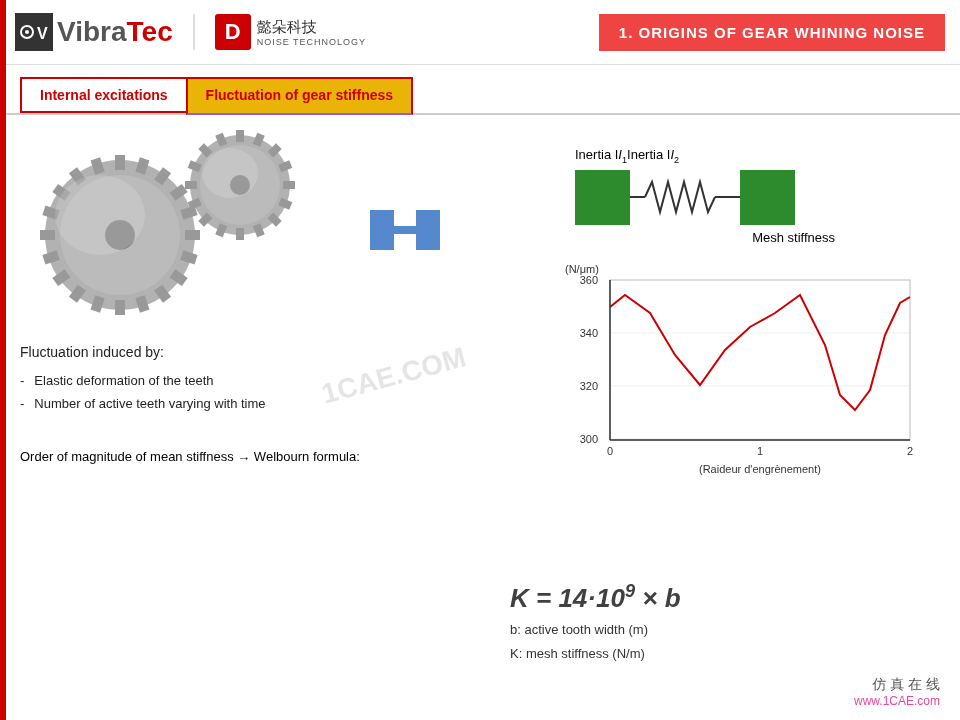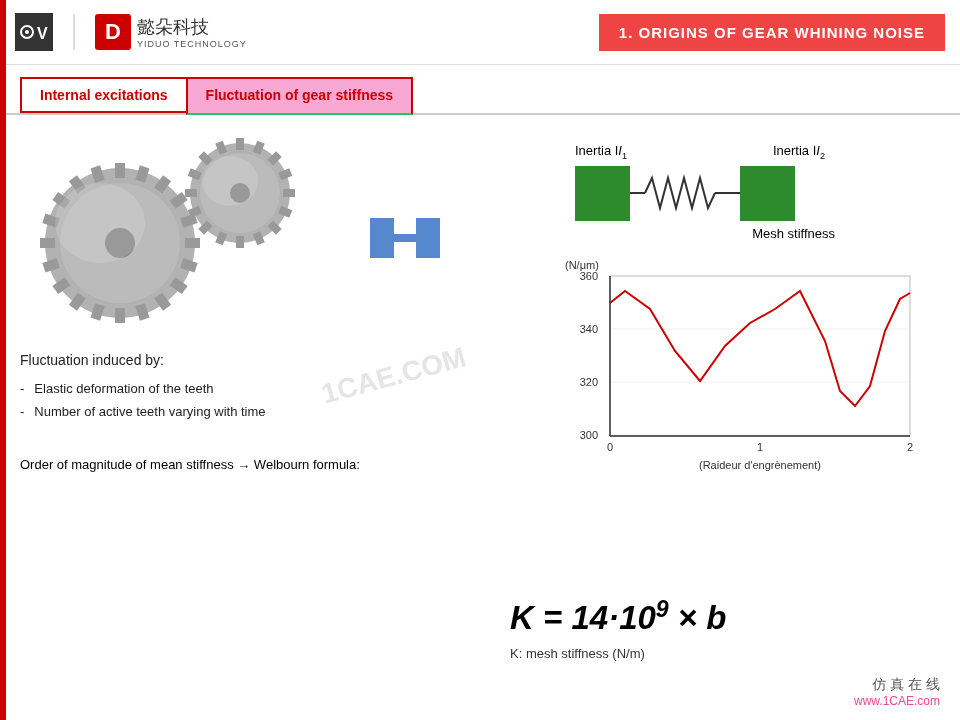--- a/index.html
+++ b/index.html
@@ -83,38 +83,38 @@
       font-weight: bold;
       letter-spacing: 1px;
     }
     
     .tab-area {
       display: flex;
       align-items: stretch;
       padding: 12px 20px 0 20px;
       gap: 0;
       border-bottom: 2px solid #ccc;
-      margin-bottom: 8px;
+      margin-bottom: 0;
     }
     .tab {
       padding: 8px 18px;
       font-size: 14px;
       font-weight: bold;
       cursor: pointer;
       border: 2px solid #cc0000;
     }
     .tab-inactive {
       color: #cc0000;
       background: white;
       border-right: none;
     }
     .tab-active {
       color: #cc0000;
-      background: #f9a8d4;
-      border-bottom: 2px solid #22c55e;
+      background: #eab308;
+      border-bottom: 2px solid #8b5cf6;
       margin-bottom: -2px;
       position: relative;
       z-index: 1;
     }
     
     .main-content {
       display: flex;
       padding: 15px 20px;
       gap: 20px;
       height: calc(100% - 65px - 50px);
@@ -193,27 +193,30 @@
 
       <div class="logo-vibratec">
         <div class="v-icon">
           <svg width="38" height="38" viewBox="0 0 38 38">
             <rect width="38" height="38" fill="#333"></rect>
             <circle cx="12" cy="19" r="6" fill="none" stroke="white" stroke-width="2"></circle>
             <circle cx="12" cy="19" r="2" fill="white"></circle>
             <text x="22" y="26" font-size="16" fill="white" font-weight="bold">V</text>
           </svg>
         </div>
+        <div style="font-size:28px; font-weight:bold;">
+          <span style="color:#555;">Vibra</span><span style="color:#cc0000;">Tec</span>
+        </div>
       </div>
 
       <div class="logo-yiduo">
         <div class="yiduo-d">D</div>
         <div>
-          <div style="font-size:18px; color:#333; font-family:serif;">懿朵科技</div>
-          <div style="font-size:9px; color:#555; letter-spacing:1px;">YIDUO TECHNOLOGY</div>
+          <div style="font-size:15px; color:#333; font-family:serif;">懿朵科技</div>
+          <div style="font-size:9px; color:#555; letter-spacing:1px;">NOISE TECHNOLOGY</div>
         </div>
       </div>
     </div>
 
     <div class="section-title-box">1. ORIGINS OF GEAR WHINING NOISE</div>
   </div>
 
   <div class="tab-area">
     <div class="tab tab-inactive">Internal excitations</div>
     <div class="tab tab-active">Fluctuation  of gear stiffness</div>
@@ -314,21 +317,21 @@
       <div class="formula-section" style="margin-top:25px;">
         <p>Order of magnitude of mean stiffness → Welbourn formula:</p>
       </div>
     </div>
 
     <div class="right-panel">
 
       <div style="display:flex; justify-content:center; margin-bottom:10px; padding-top:5px;">
         <div style="position:relative; display:inline-block;">
 
-          <div style="display:flex; justify-content:space-between; width:260px; font-size:13px; margin-bottom:5px;">
+          <div style="display:flex; width:260px; font-size:13px; margin-bottom:5px;margin-top:12px;">
             <div>
               <span>Inertia I</span><span style="font-style:italic;">I</span><sub>1</sub>
             </div>
             <div style="margin-right:10px;">
               <span>Inertia I</span><span style="font-style:italic;">I</span><sub>2</sub>
             </div>
           </div>
 
           <div style="display:flex; align-items:center; gap:0; width:260px;">
             <div class="green-block"></div>
@@ -377,24 +380,25 @@
     </div>
   </div>
 
   <div style="position:absolute; bottom:80px; left:26px; display:flex; align-items:center; gap:30px; width:900px;">
 
     <div style="flex:0 0 auto; margin-left:0;">
     </div>
   </div>
 
   <div style="position:absolute; bottom:55px; left:510px;">
-    <div style="font-size:33px; font-style:italic; font-weight:bold; color:#000000;">
+    <div style="font-size:26px; font-style:italic; font-weight:bold; color:#404040;">
       <i>K</i> = 14·10<sup>9</sup> × <i>b</i>
     </div>
     <div style="font-size:13px; color:#333; line-height:1.8; margin-top:5px;">
+      <div>b: active tooth width (m)</div>
       <div>K: mesh stiffness (N/m)</div>
     </div>
   </div>
 
   <div class="watermark">1CAE.COM</div>
 
   <div class="bottom-watermark">
     <div class="bw-line1">仿 真 在 线</div>
     <div class="bw-line2">www.1CAE.com</div>
   </div>

